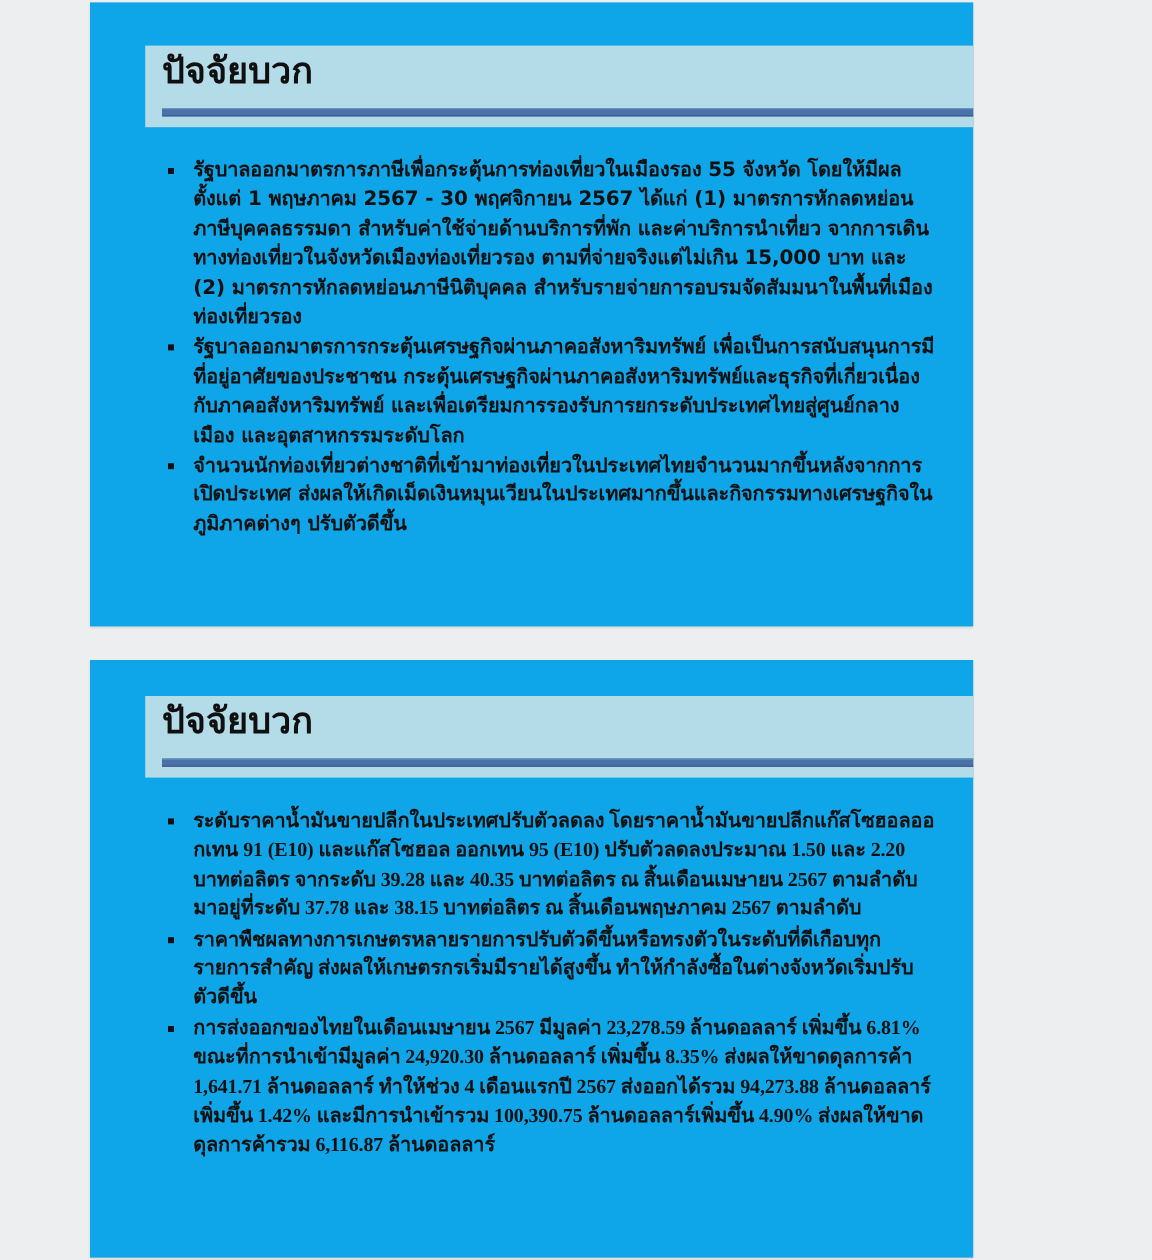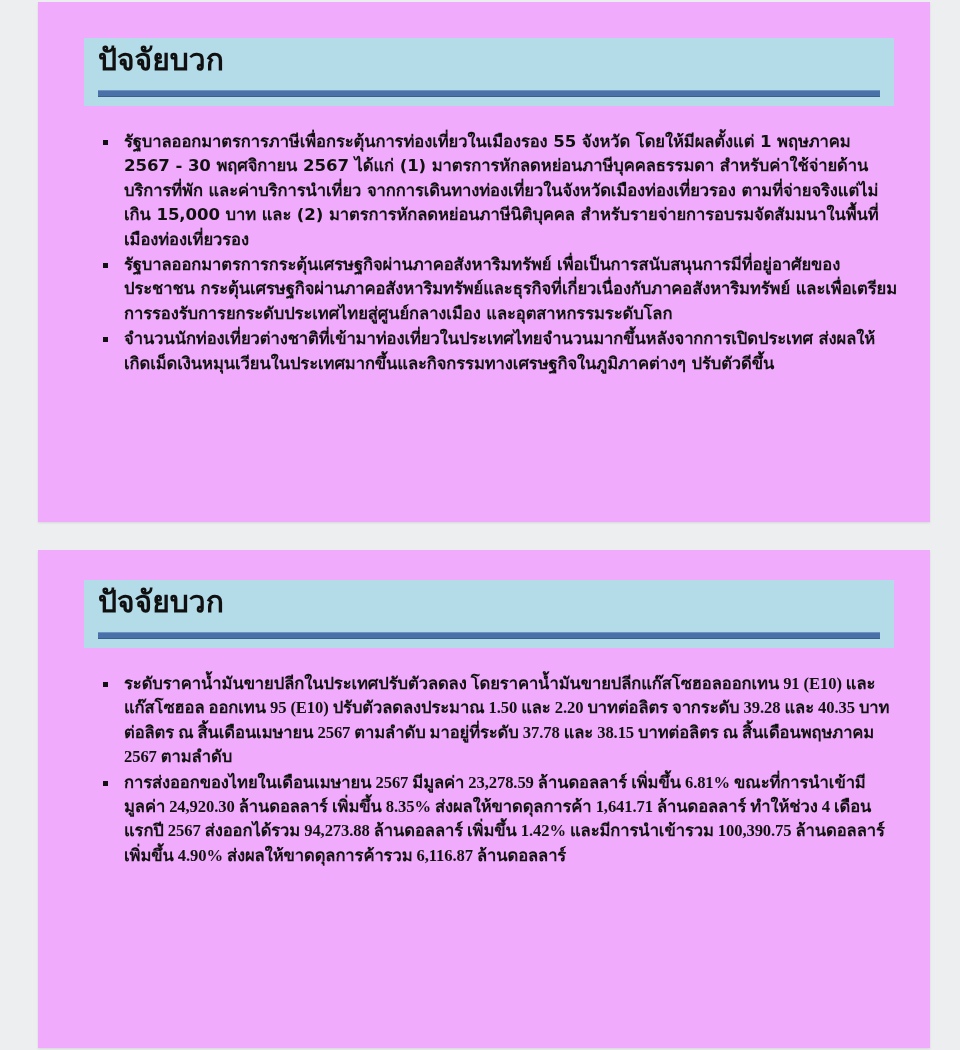--- a/index.html
+++ b/index.html
@@ -17,26 +17,27 @@
     position: relative;
     width: 960px;
     height: 1050px;
     background: #eceef0;
     box-sizing: border-box;
     padding-left: 38px;
     padding-right: 30px;
   }
   .slide {
     position: relative;
-    background: #f0abfc;
-    width: 892px;
+    background: #0ea5e9;
+    width: 736px;
     box-sizing: border-box;
     padding: 0;
     box-shadow: 0 1px 2px rgba(0,0,0,0.10);
     overflow: hidden;
+    margin-left: 37px;
   }
   .slide-one {
     height: 520px;
     margin-top: 2px;
   }
   .slide-two {
     height: 498px;
     margin-top: 28px;
   }
   .title-band {
@@ -146,19 +147,23 @@
       <div class="title-rule"></div>
     </div>
     <div class="body-block">
       <ul class="bullets">
         <li>
           <span class="marker"></span>
           <span class="para">ระดับราคาน้ำมันขายปลีกในประเทศปรับตัวลดลง โดยราคาน้ำมันขายปลีกแก๊สโซฮอลออกเทน 91 (E10) และแก๊สโซฮอล ออกเทน 95 (E10) ปรับตัวลดลงประมาณ 1.50 และ 2.20 บาทต่อลิตร จากระดับ 39.28 และ 40.35 บาทต่อลิตร ณ สิ้นเดือนเมษายน 2567 ตามลำดับ มาอยู่ที่ระดับ 37.78 และ 38.15 บาทต่อลิตร ณ สิ้นเดือนพฤษภาคม 2567 ตามลำดับ</span>
         </li>
         <li>
           <span class="marker"></span>
+          <span class="para">ราคาพืชผลทางการเกษตรหลายรายการปรับตัวดีขึ้นหรือทรงตัวในระดับที่ดีเกือบทุกรายการสำคัญ ส่งผลให้เกษตรกรเริ่มมีรายได้สูงขึ้น ทำให้กำลังซื้อในต่างจังหวัดเริ่มปรับตัวดีขึ้น</span>
+        </li>
+        <li>
+          <span class="marker"></span>
           <span class="para">การส่งออกของไทยในเดือนเมษายน 2567  มีมูลค่า 23,278.59  ล้านดอลลาร์ เพิ่มขึ้น 6.81% ขณะที่การนำเข้ามีมูลค่า 24,920.30  ล้านดอลลาร์ เพิ่มขึ้น  8.35% ส่งผลให้ขาดดุลการค้า 1,641.71  ล้านดอลลาร์ ทำให้ช่วง 4  เดือนแรกปี 2567 ส่งออกได้รวม 94,273.88 ล้านดอลลาร์ เพิ่มขึ้น 1.42% และมีการนำเข้ารวม 100,390.75 ล้านดอลลาร์เพิ่มขึ้น 4.90% ส่งผลให้ขาดดุลการค้ารวม 6,116.87 ล้านดอลลาร์</span>
         </li>
       </ul>
     </div>
   </section>
 
 </div>
 
 </body></html>

